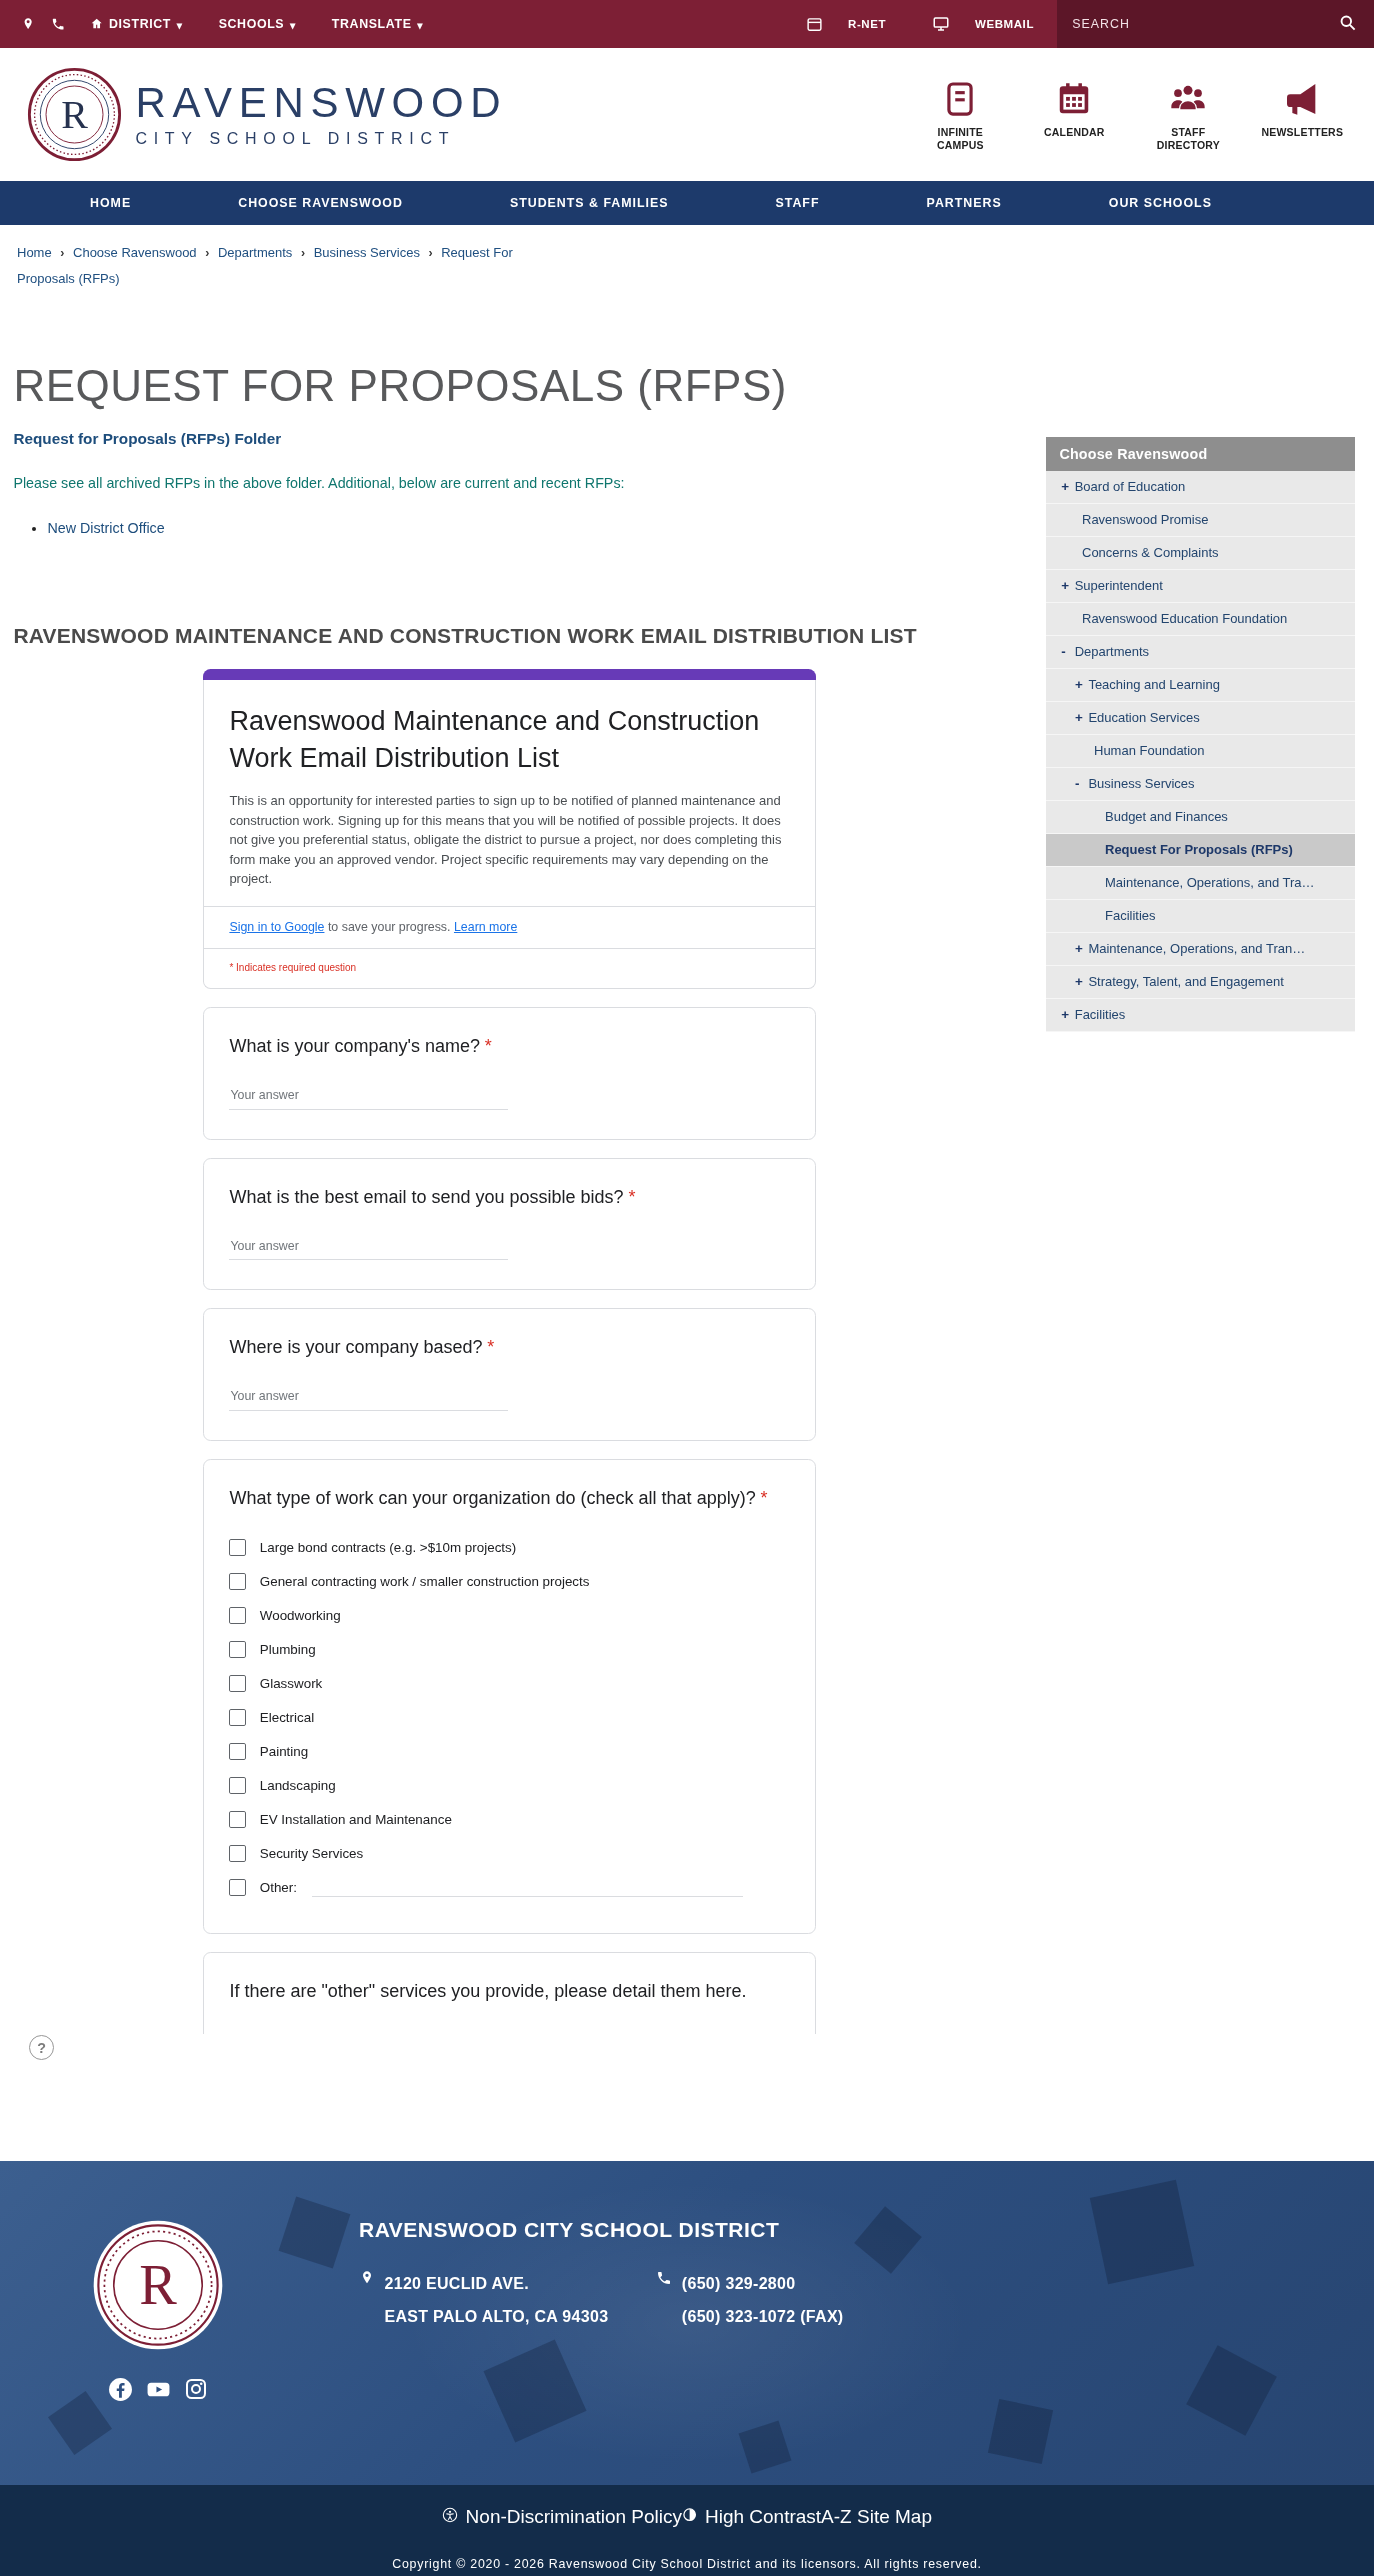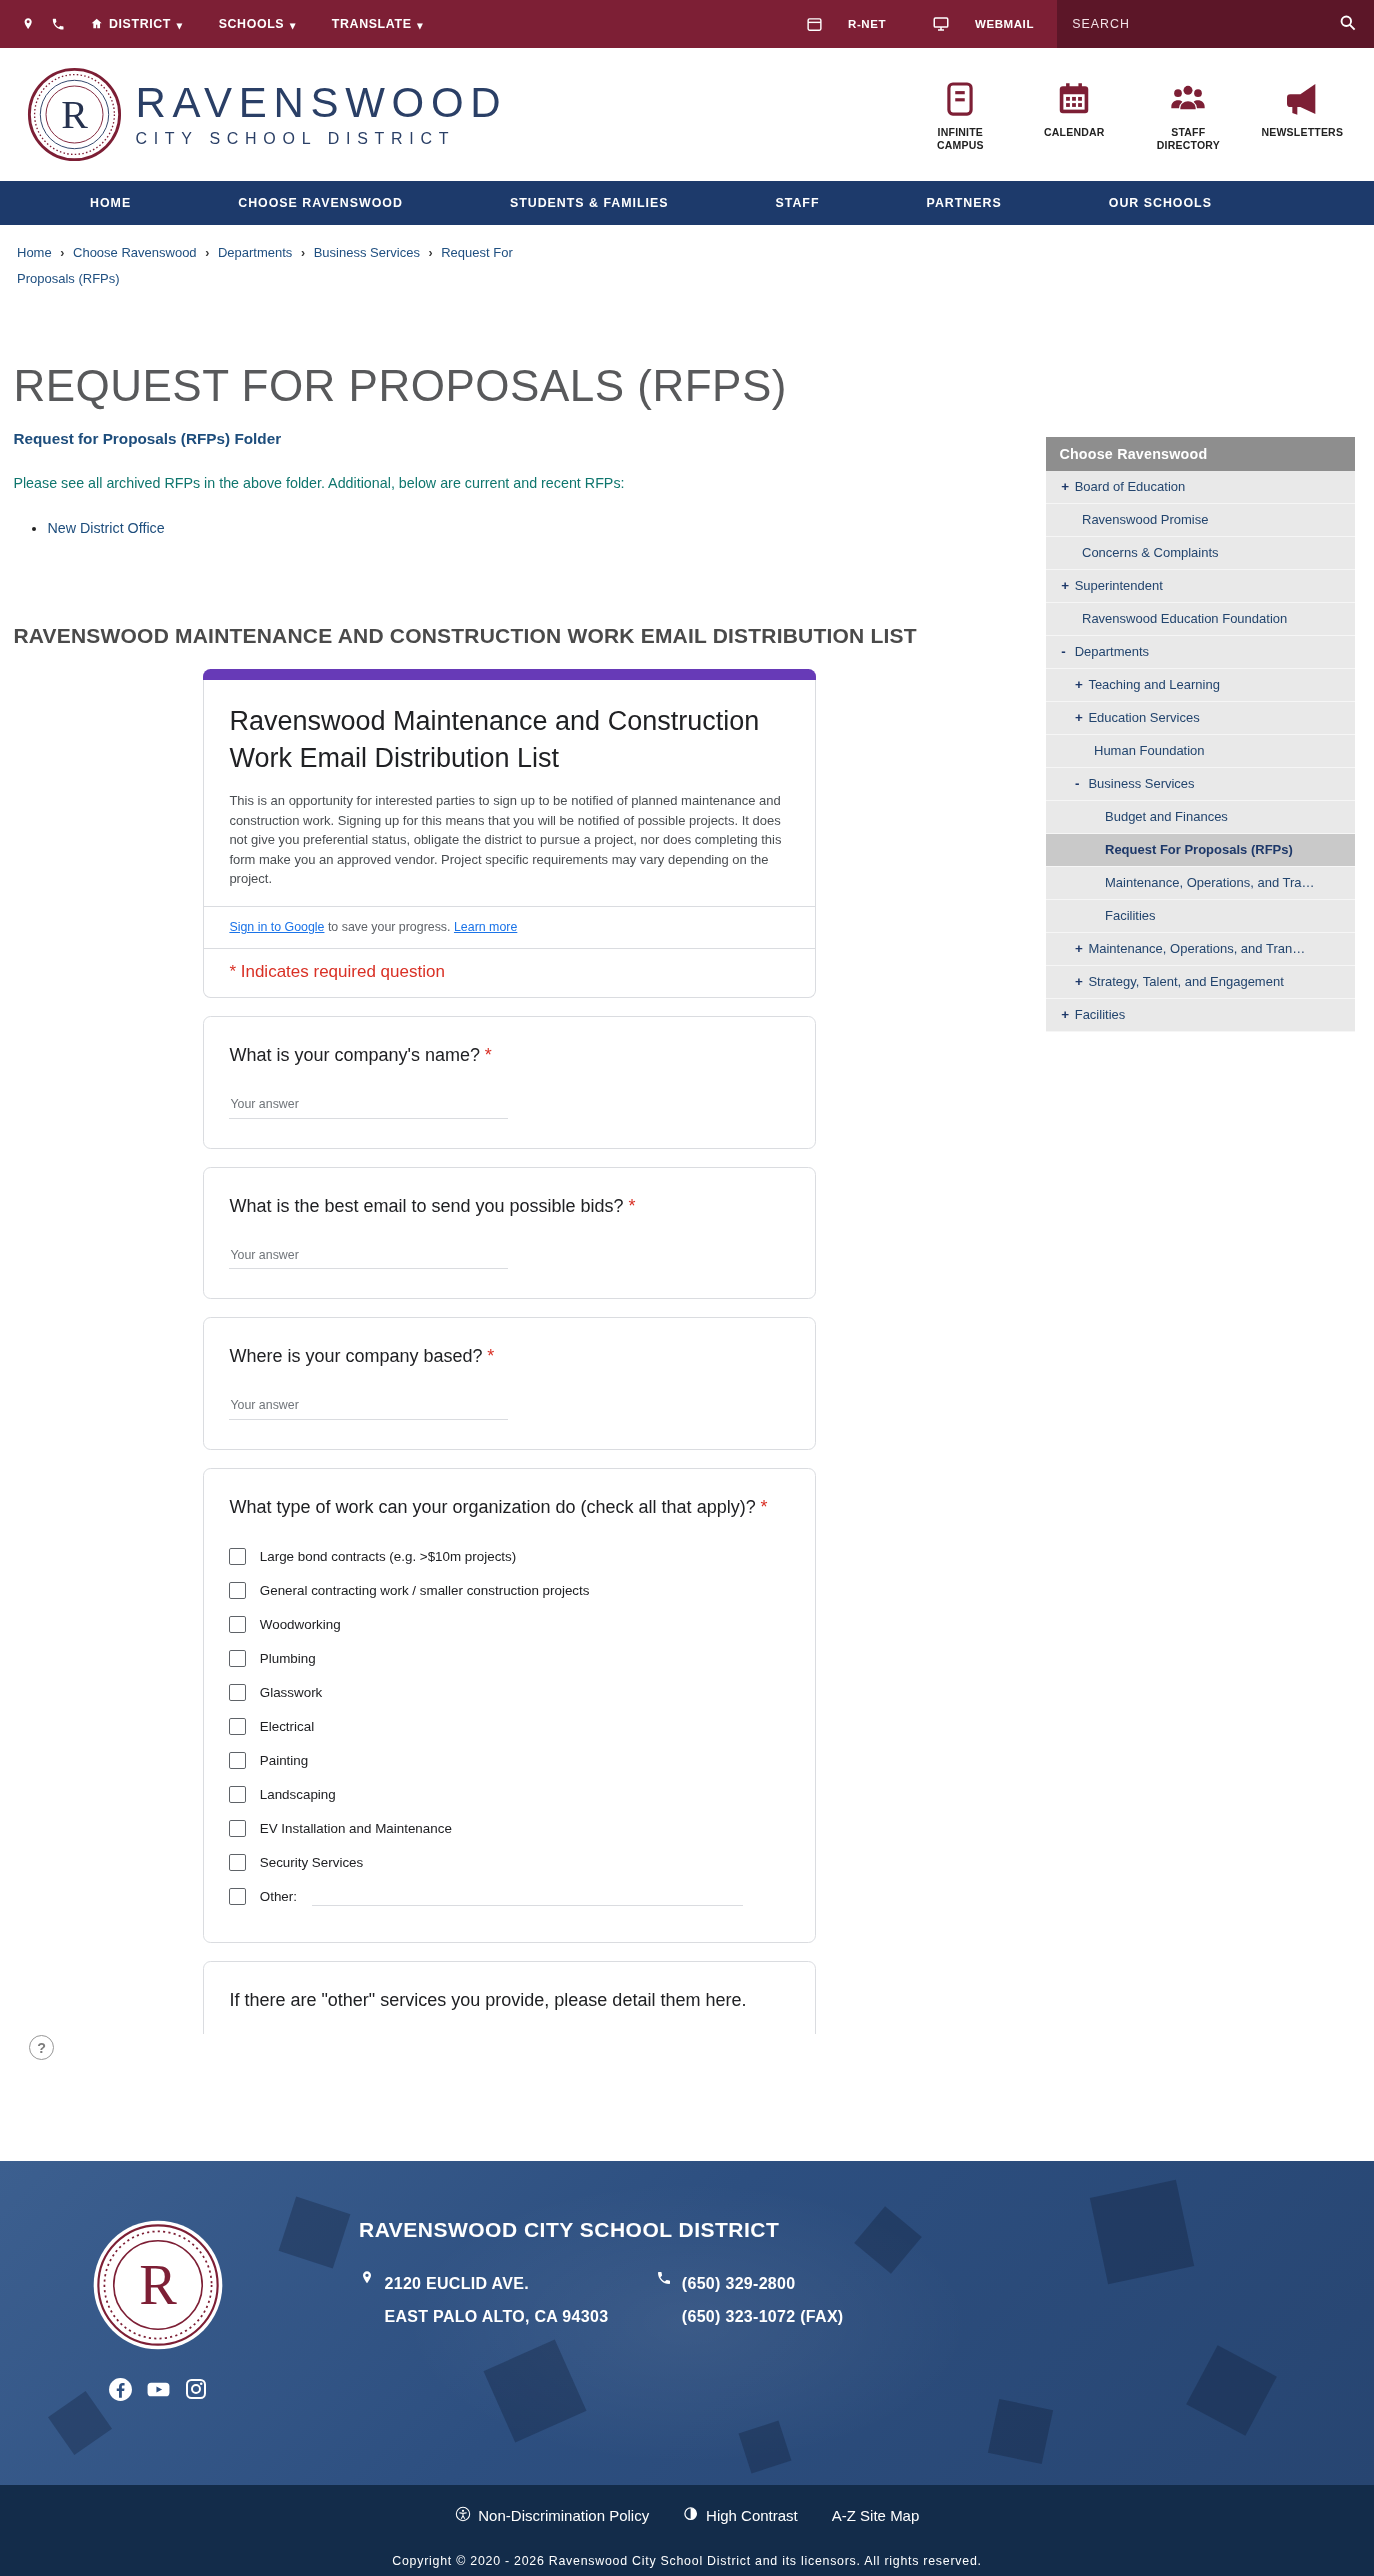--- a/index.html
+++ b/index.html
@@ -55,21 +55,21 @@
 
   
   .gform-wrap { margin: 21px 0 0 190px; width: 613px; height: 1365px; overflow: hidden; position: relative; }
   .gform-bar { height: 11.5px; background: #673ab7; border-radius: 7.6px 7.6px 0 0; }
   .gform-head { background: #fff; border: 1px solid #dadce0; border-top: none; border-radius: 0 0 7.6px 7.6px; }
   .gform-head-inner { padding: 23px 25px 0 25px; }
   .gform-title { font-size: 27px; font-weight: 400; color: #202124; line-height: 1.35; }
   .gform-desc { margin-top: 15.3px; font-size: 13px; color: #4a4e52; line-height: 1.5; padding-bottom: 17px; }
   .gform-signin { border-top: 1px solid #dadce0; padding: 13.4px 25px; font-size: 12.4px; color: #5f6368; }
   .gform-signin a { color: #1a73e8; text-decoration: underline; cursor: pointer; }
-  .gform-required { border-top: 1px solid #dadce0; padding: 13.4px 25px 15.3px; font-size: 17px; color: #d93025; }
+  .gform-required { border-top: 1px solid #dadce0; padding: 13.4px 25px 15.3px; font-size: 10px; color: #d93025; }
   .gform-card { background: #fff; border: 1px solid #dadce0; border-radius: 7.6px; margin-top: 18px; padding: 25px 25px 29px; }
   .q-label { font-size: 18px; color: #202124; line-height: 1.45; }
   .q-required { color: #d93025; margin-left: 4.8px; }
   .q-input { display: block; margin-top: 25px; width: 279px; border: none; border-bottom: 1px solid #dadce0; background: transparent; outline: none; padding: 3.8px 1px 6.7px; font-size: 12.4px; color: #202124; font-family: "Liberation Sans", sans-serif; }
   .q-input::placeholder { color: #70757a; opacity: 1; }
   .opt-list { margin-top: 19px; }
   .opt-row { display: flex; align-items: center; height: 34px; cursor: pointer; }
   .opt-box { width: 17px; height: 17px; border: 1.9px solid #5f6368; border-radius: 1.9px; flex: 0 0 auto; }
   .opt-label { margin-left: 13.4px; font-size: 13.4px; color: #202124; }
   .opt-other-line { flex: 1; max-width: 431px; border-bottom: 1px solid #dadce0; height: 19px; margin-left: 15.3px; }
@@ -100,21 +100,21 @@
   .social-row { display: flex; gap: 12.4px; margin-top: 25px; }
   .social-row a { display: inline-flex; cursor: pointer; }
   .footer-info { margin-left: 134px; }
   .footer-title { font-size: 21px; font-weight: 700; letter-spacing: 0.5px; }
   .contact-row { display: flex; gap: 48px; margin-top: 25px; font-weight: bold; }
   .contact { display: flex; }
   .cicon { margin-right: 9.5px; padding-top: 3.8px; }
   .clines { font-size: 16px; line-height: 2.1; letter-spacing: 0.3px; }
 
   .footer-bottom { height: 149px; background: #132c4a; color: #fff; text-align: center; padding-top: 21px; }
-  .fb-links { display: flex; justify-content: center; align-items: center; gap: 34px; font-size: 15px; }
+  .fb-links { display: flex; justify-content: center; align-items: center; font-size: 19px; }
   .fb-link { display: inline-flex; align-items: center; gap: 7.6px; color: #fff; cursor: pointer; text-decoration: none; }
   .fb-copy { margin-top: 29px; font-size: 12.4px; letter-spacing: .06em; }
 </style>
 </head>
 <body>
 
 <div class="page">
 
   <div class="topbar">
     <div class="topbar-left">

